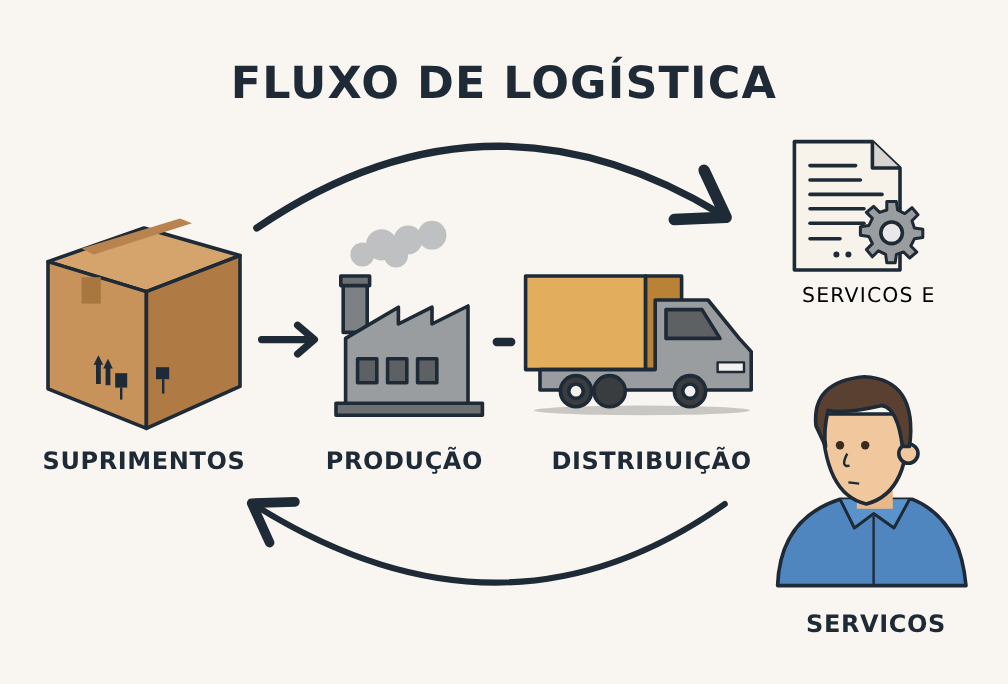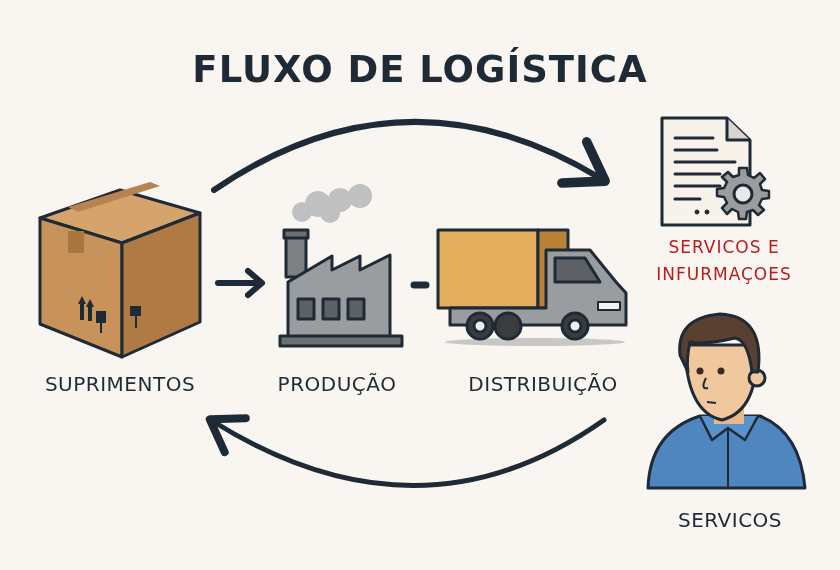--- a/index.html
+++ b/index.html
@@ -9,26 +9,26 @@
     font-family: "DejaVu Sans", sans-serif;
     color: #1e2a36;
     position: relative;
   }
   .abs { position: absolute; }
   .title {
     left: 0; width: 840px; top: 48px; text-align: center;
     font-size: 37px; font-weight: bold; letter-spacing: 1px;
   }
   .label {
-    font-size: 20px; font-weight: 400; letter-spacing: 0.5px;
+    font-size: 20px; font-weight: 700; letter-spacing: 0.5px;
     text-align: center; white-space: nowrap;
   }
   .label-sm {
     font-size: 17px; letter-spacing: 1px; line-height: 27px;
-    text-align: center; white-space: nowrap; color: #b91c1c;
+    text-align: center; white-space: nowrap; color: #000000;
   }
   svg.canvas { position: absolute; left: 0; top: 0; }
 </style>
 </head>
 <body>
 
 <div class="abs title">FLUXO DE LOGÍSTICA</div>
 
 <svg class="canvas" width="840" height="570" viewBox="0 0 840 570">
   <defs>
@@ -131,15 +131,14 @@
     <path d="M706,378 Q700,390 708,388" fill="none" stroke-width="2"></path>
     <line x1="707" y1="402" x2="716" y2="403" stroke-width="2"></line>
   </g>
 </svg>
 
 <div class="abs label" style="left:28px; width:184px; top:372px;">SUPRIMENTOS</div>
 <div class="abs label" style="left:262px; width:150px; top:372px;">PRODUÇÃO</div>
 <div class="abs label" style="left:438px; width:210px; top:372px;">DISTRIBUIÇÃO</div>
 <div class="abs label-sm" style="left:636px; width:176px; top:234px;">
   <div>SERVICOS E</div>
-  <div>INFURMAÇOES</div>
 </div>
 <div class="abs label" style="left:640px; width:180px; top:508px;">SERVICOS</div>
 
 </body></html>

